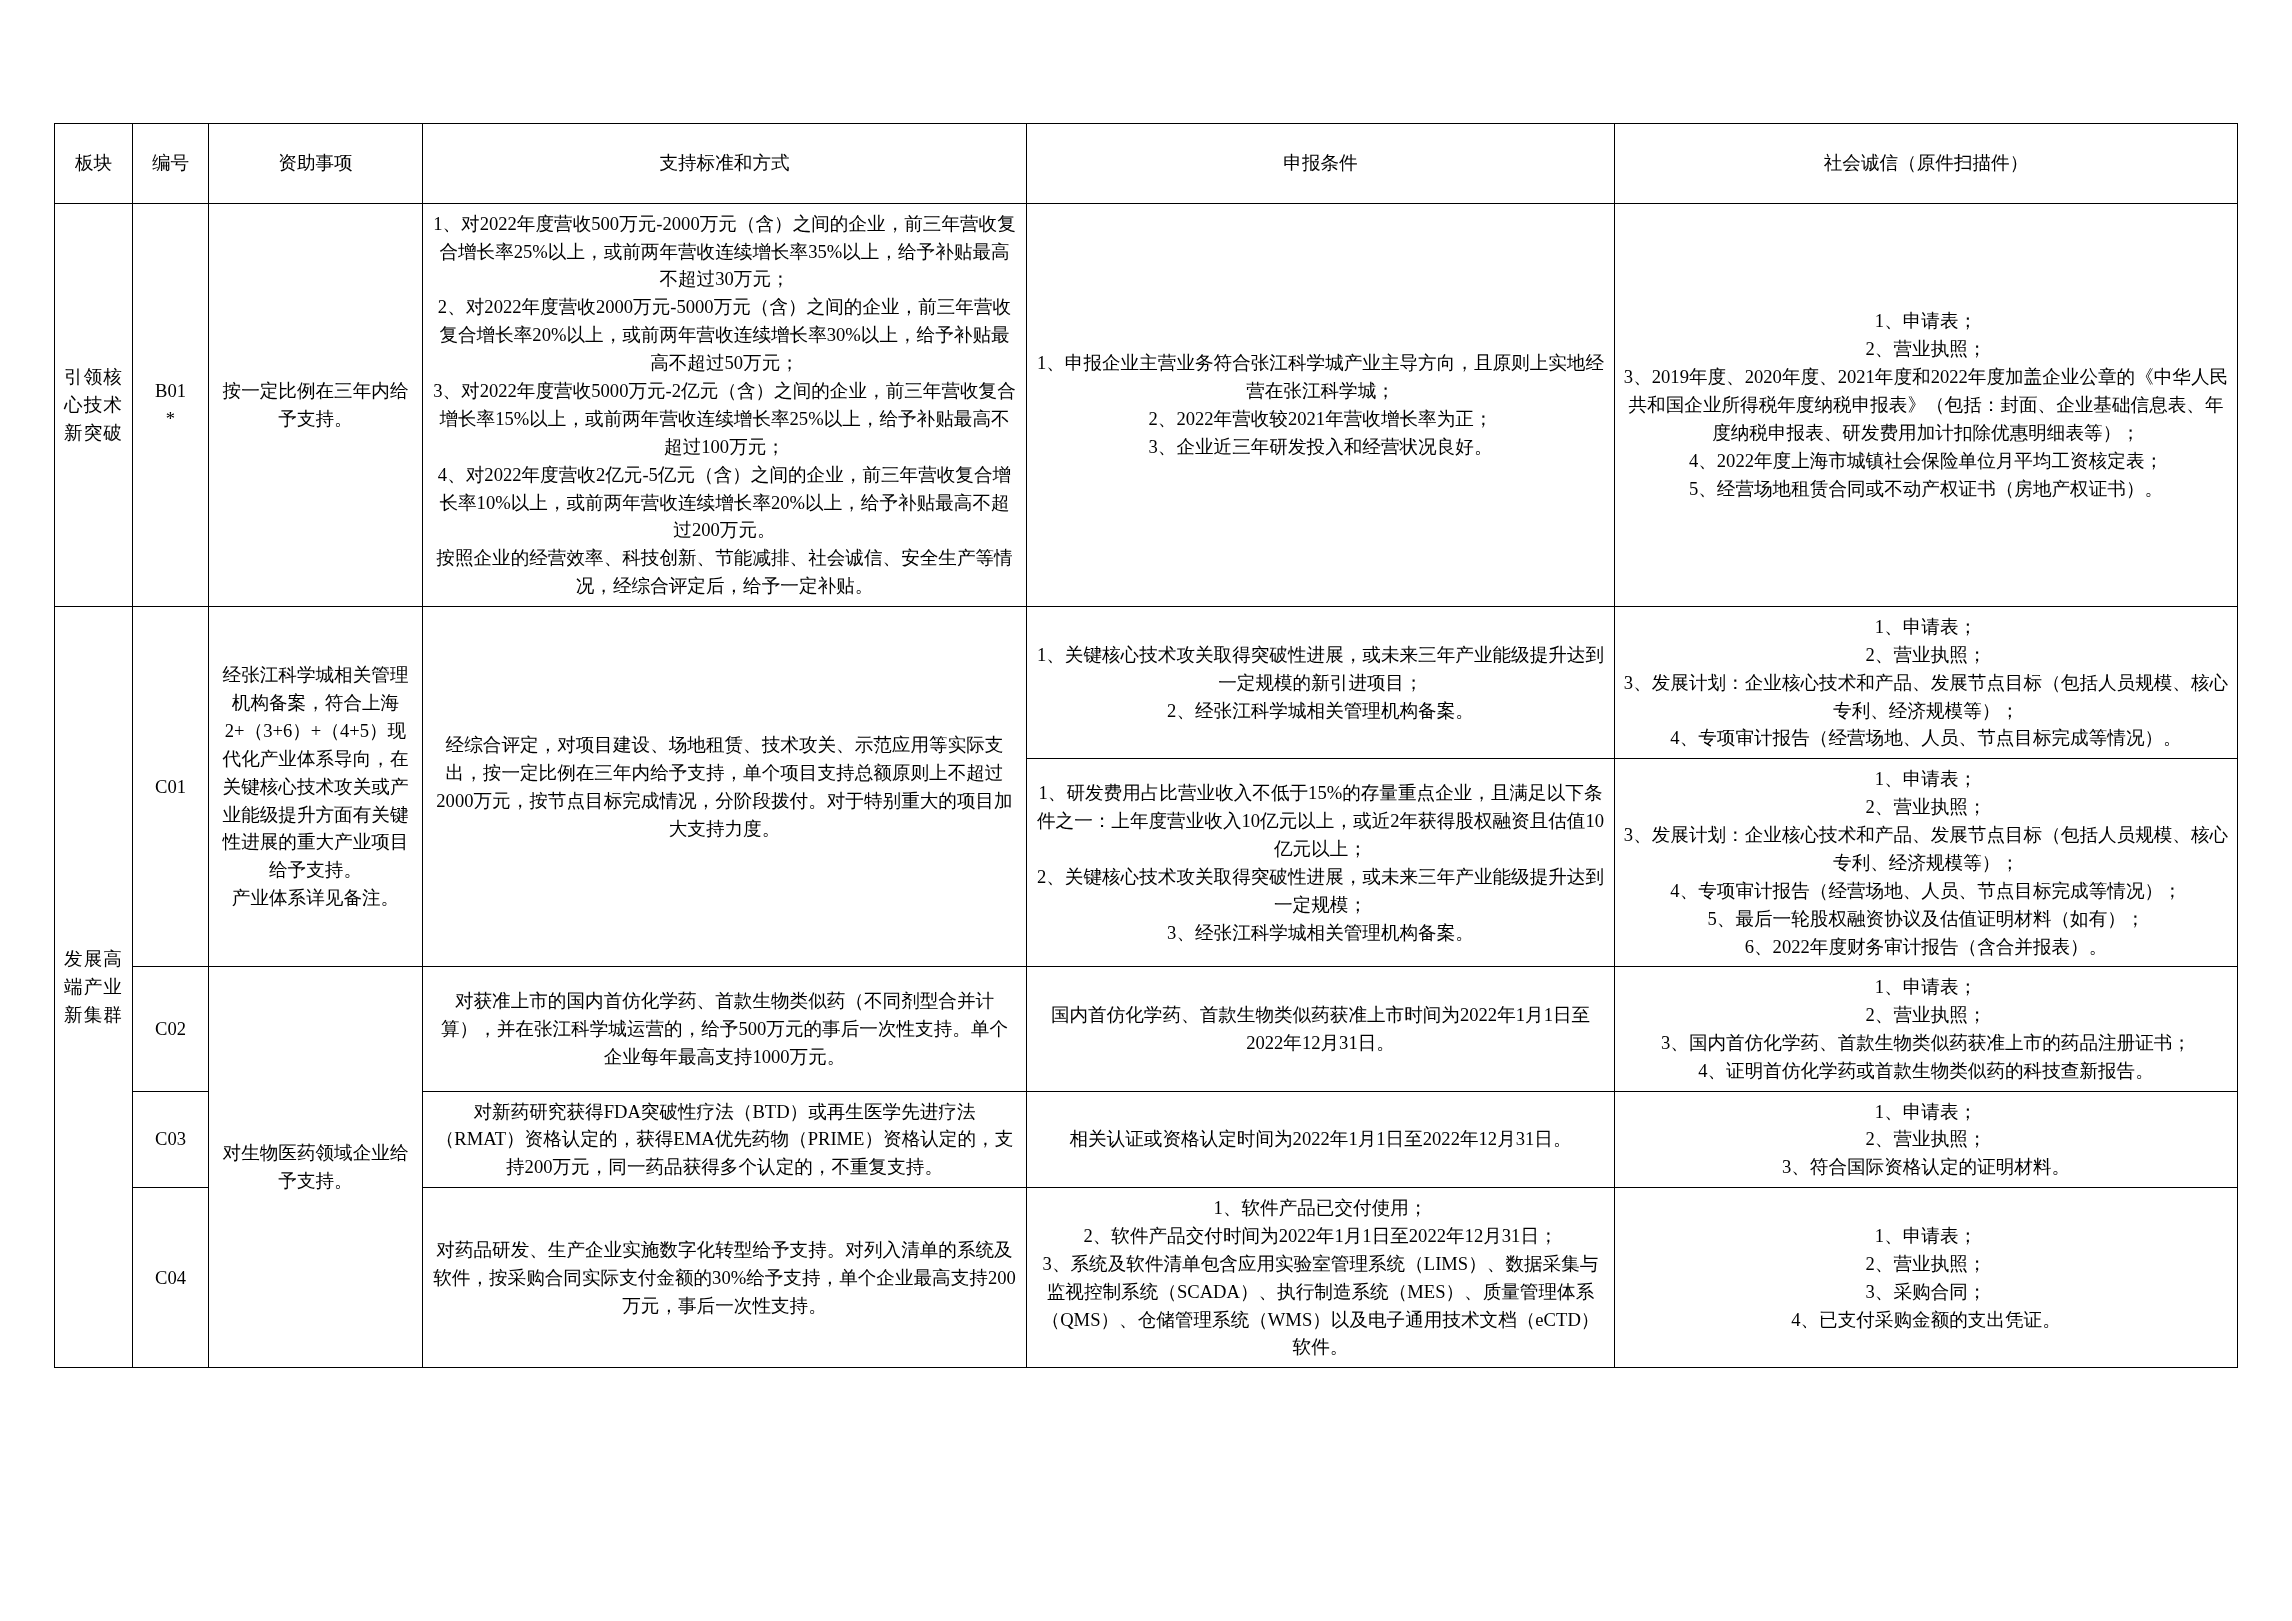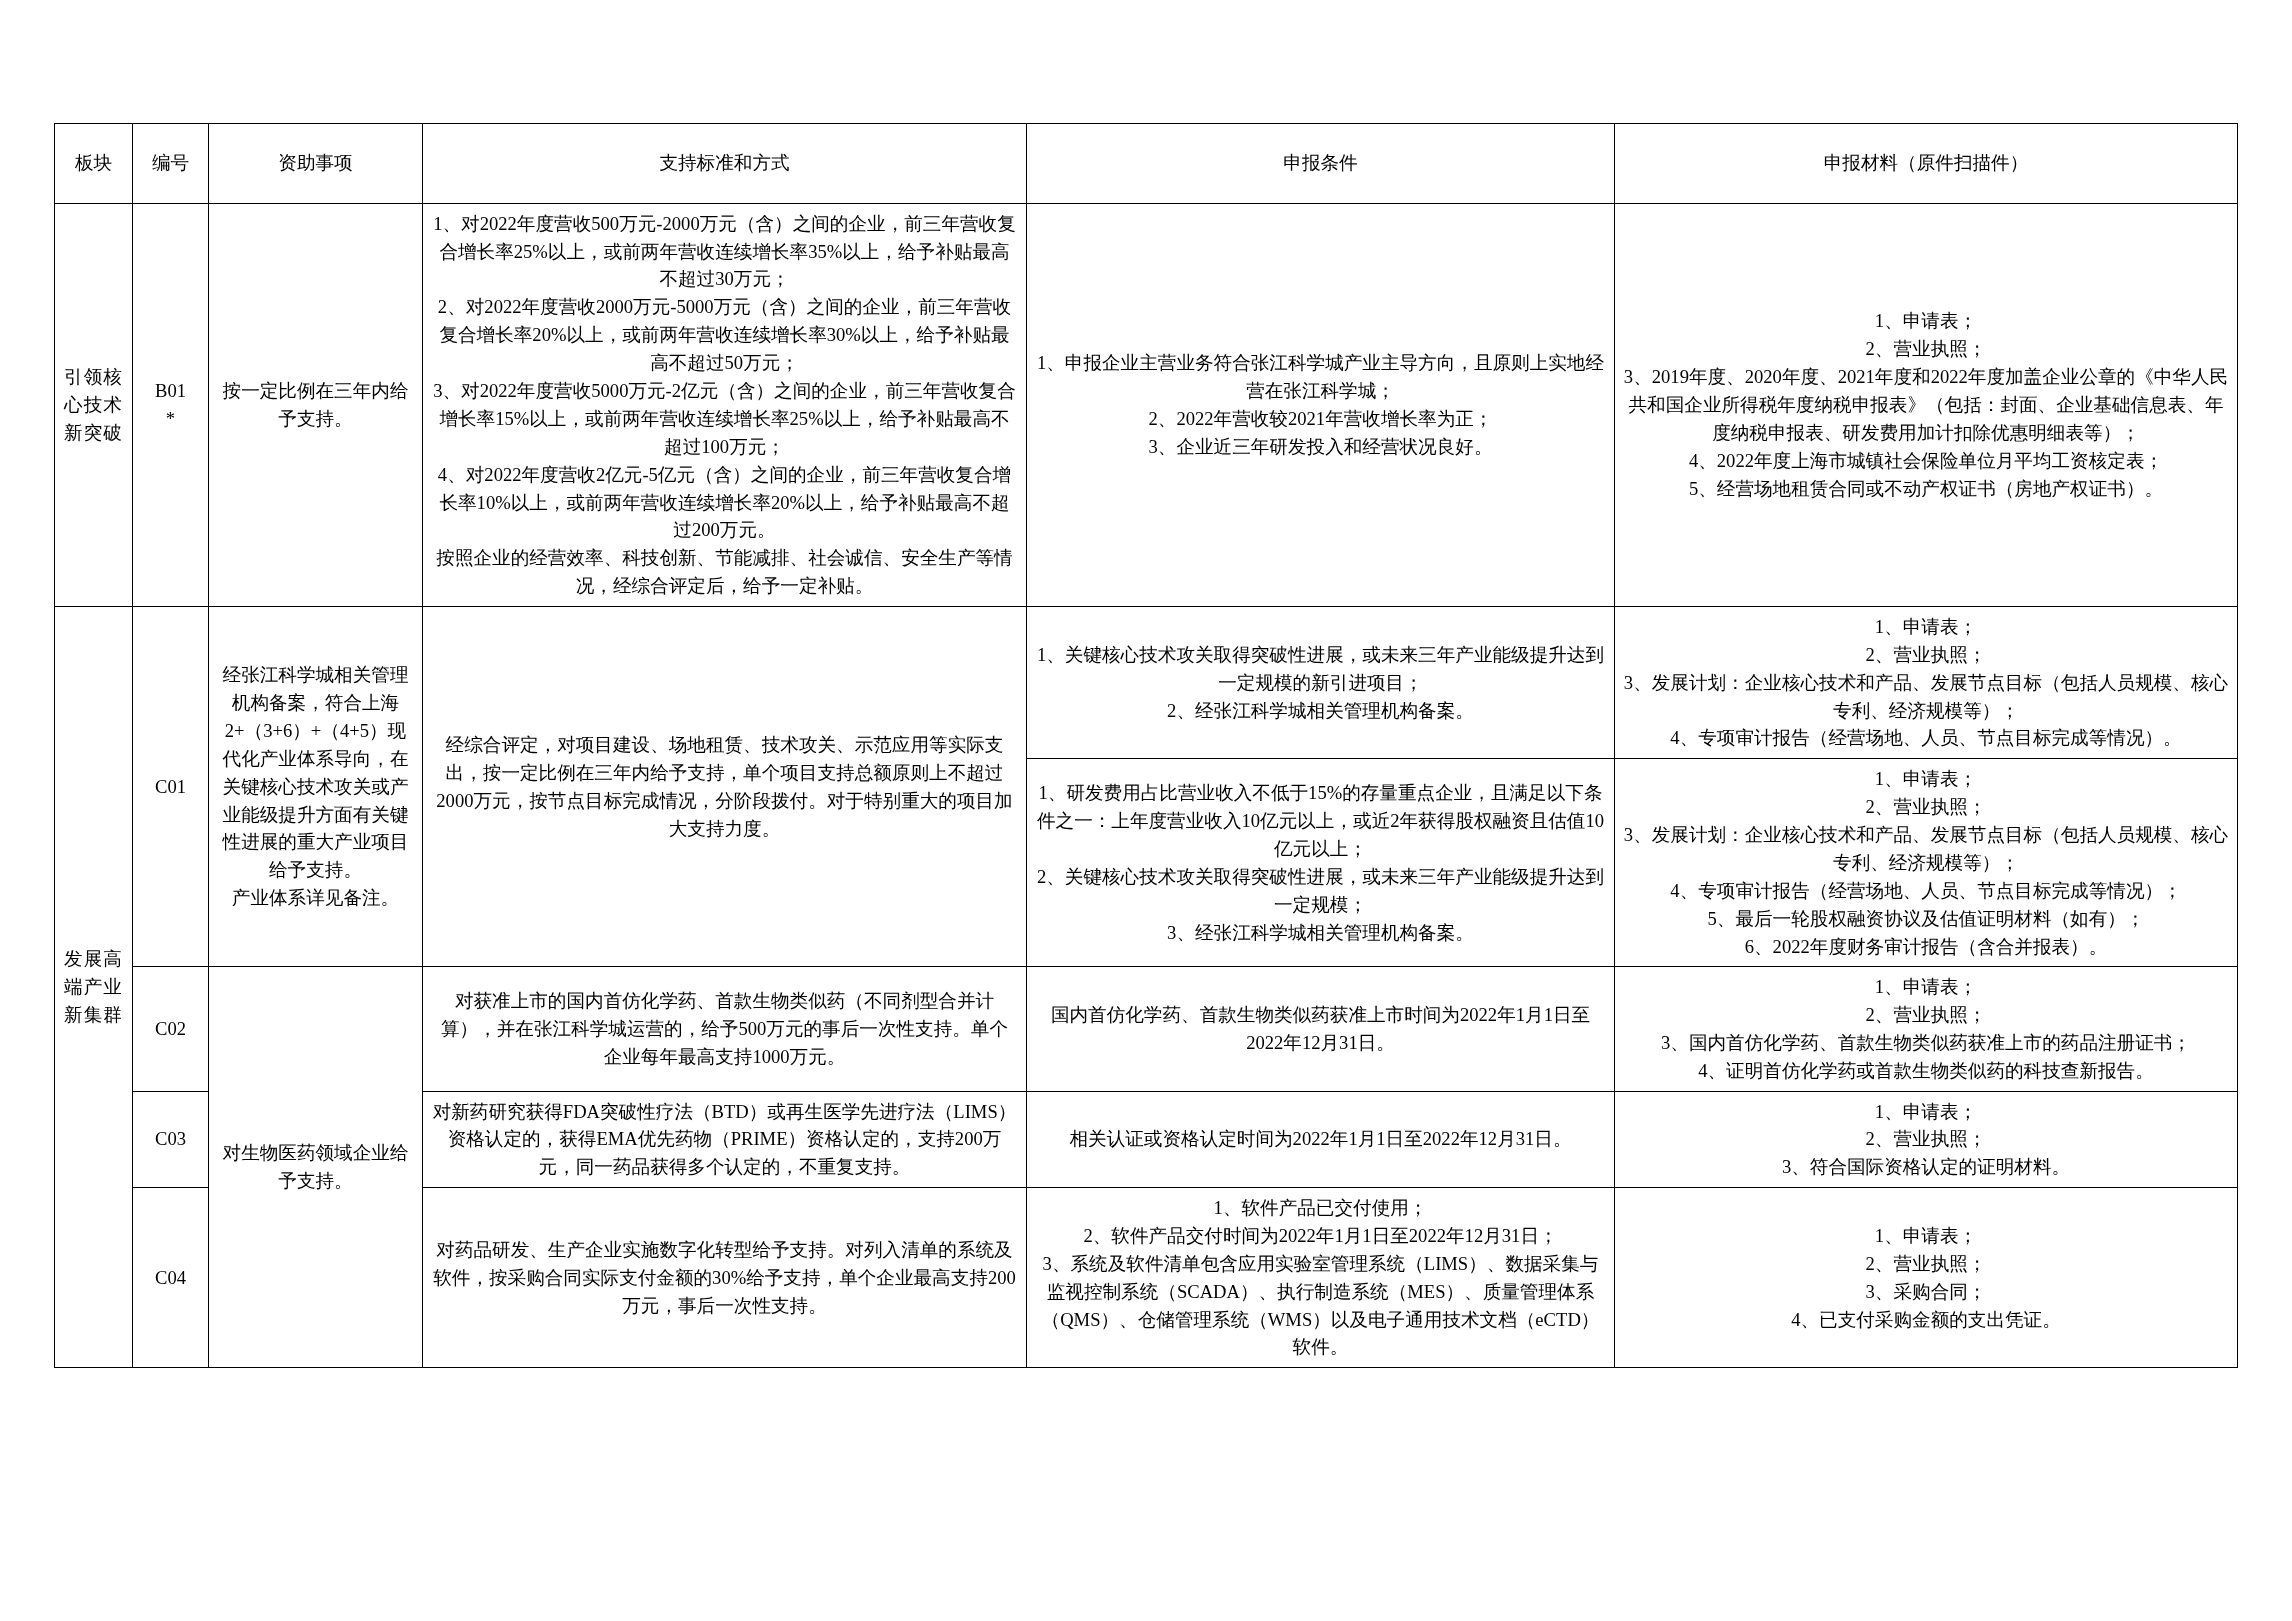--- a/index.html
+++ b/index.html
@@ -100,21 +100,21 @@
       <col class="col-cond">
       <col class="col-mat">
     </colgroup>
     <thead>
       <tr>
         <th>板块</th>
         <th>编号</th>
         <th>资助事项</th>
         <th>支持标准和方式</th>
         <th>申报条件</th>
-        <th>申报材料（原件扫描件）</th>
+        <th>社会诚信（原件扫描件）</th>
       </tr>
     </thead>
     <tbody>
 
       <tr>
         <td class="c-block v-mid" rowspan="1">
           <div class="cellbox">引领核心技术新突破</div>
         </td>
         <td class="c-code v-mid">
           <div class="cellbox">B01
@@ -205,21 +205,21 @@
 3、国内首仿化学药、首款生物类似药获准上市的药品注册证书；
 4、证明首仿化学药或首款生物类似药的科技查新报告。</div>
         </td>
       </tr>
 
       <tr>
         <td class="c-code v-mid">
           <div class="cellbox">C03</div>
         </td>
         <td class="c-std v-mid">
-          <div class="cellbox">对新药研究获得FDA突破性疗法（BTD）或再生医学先进疗法（LIMS）资格认定的，获得EMA优先药物（PRIME）资格认定的，支持200万元，同一药品获得多个认定的，不重复支持。</div>
+          <div class="cellbox">对新药研究获得FDA突破性疗法（BTD）或再生医学先进疗法（RMAT）资格认定的，获得EMA优先药物（PRIME）资格认定的，支持200万元，同一药品获得多个认定的，不重复支持。</div>
         </td>
         <td class="c-cond v-mid">
           <div class="cellbox">相关认证或资格认定时间为2022年1月1日至2022年12月31日。</div>
         </td>
         <td class="c-mat v-mid">
           <div class="cellbox">1、申请表；
 2、营业执照；
 3、符合国际资格认定的证明材料。</div>
         </td>
       </tr>

